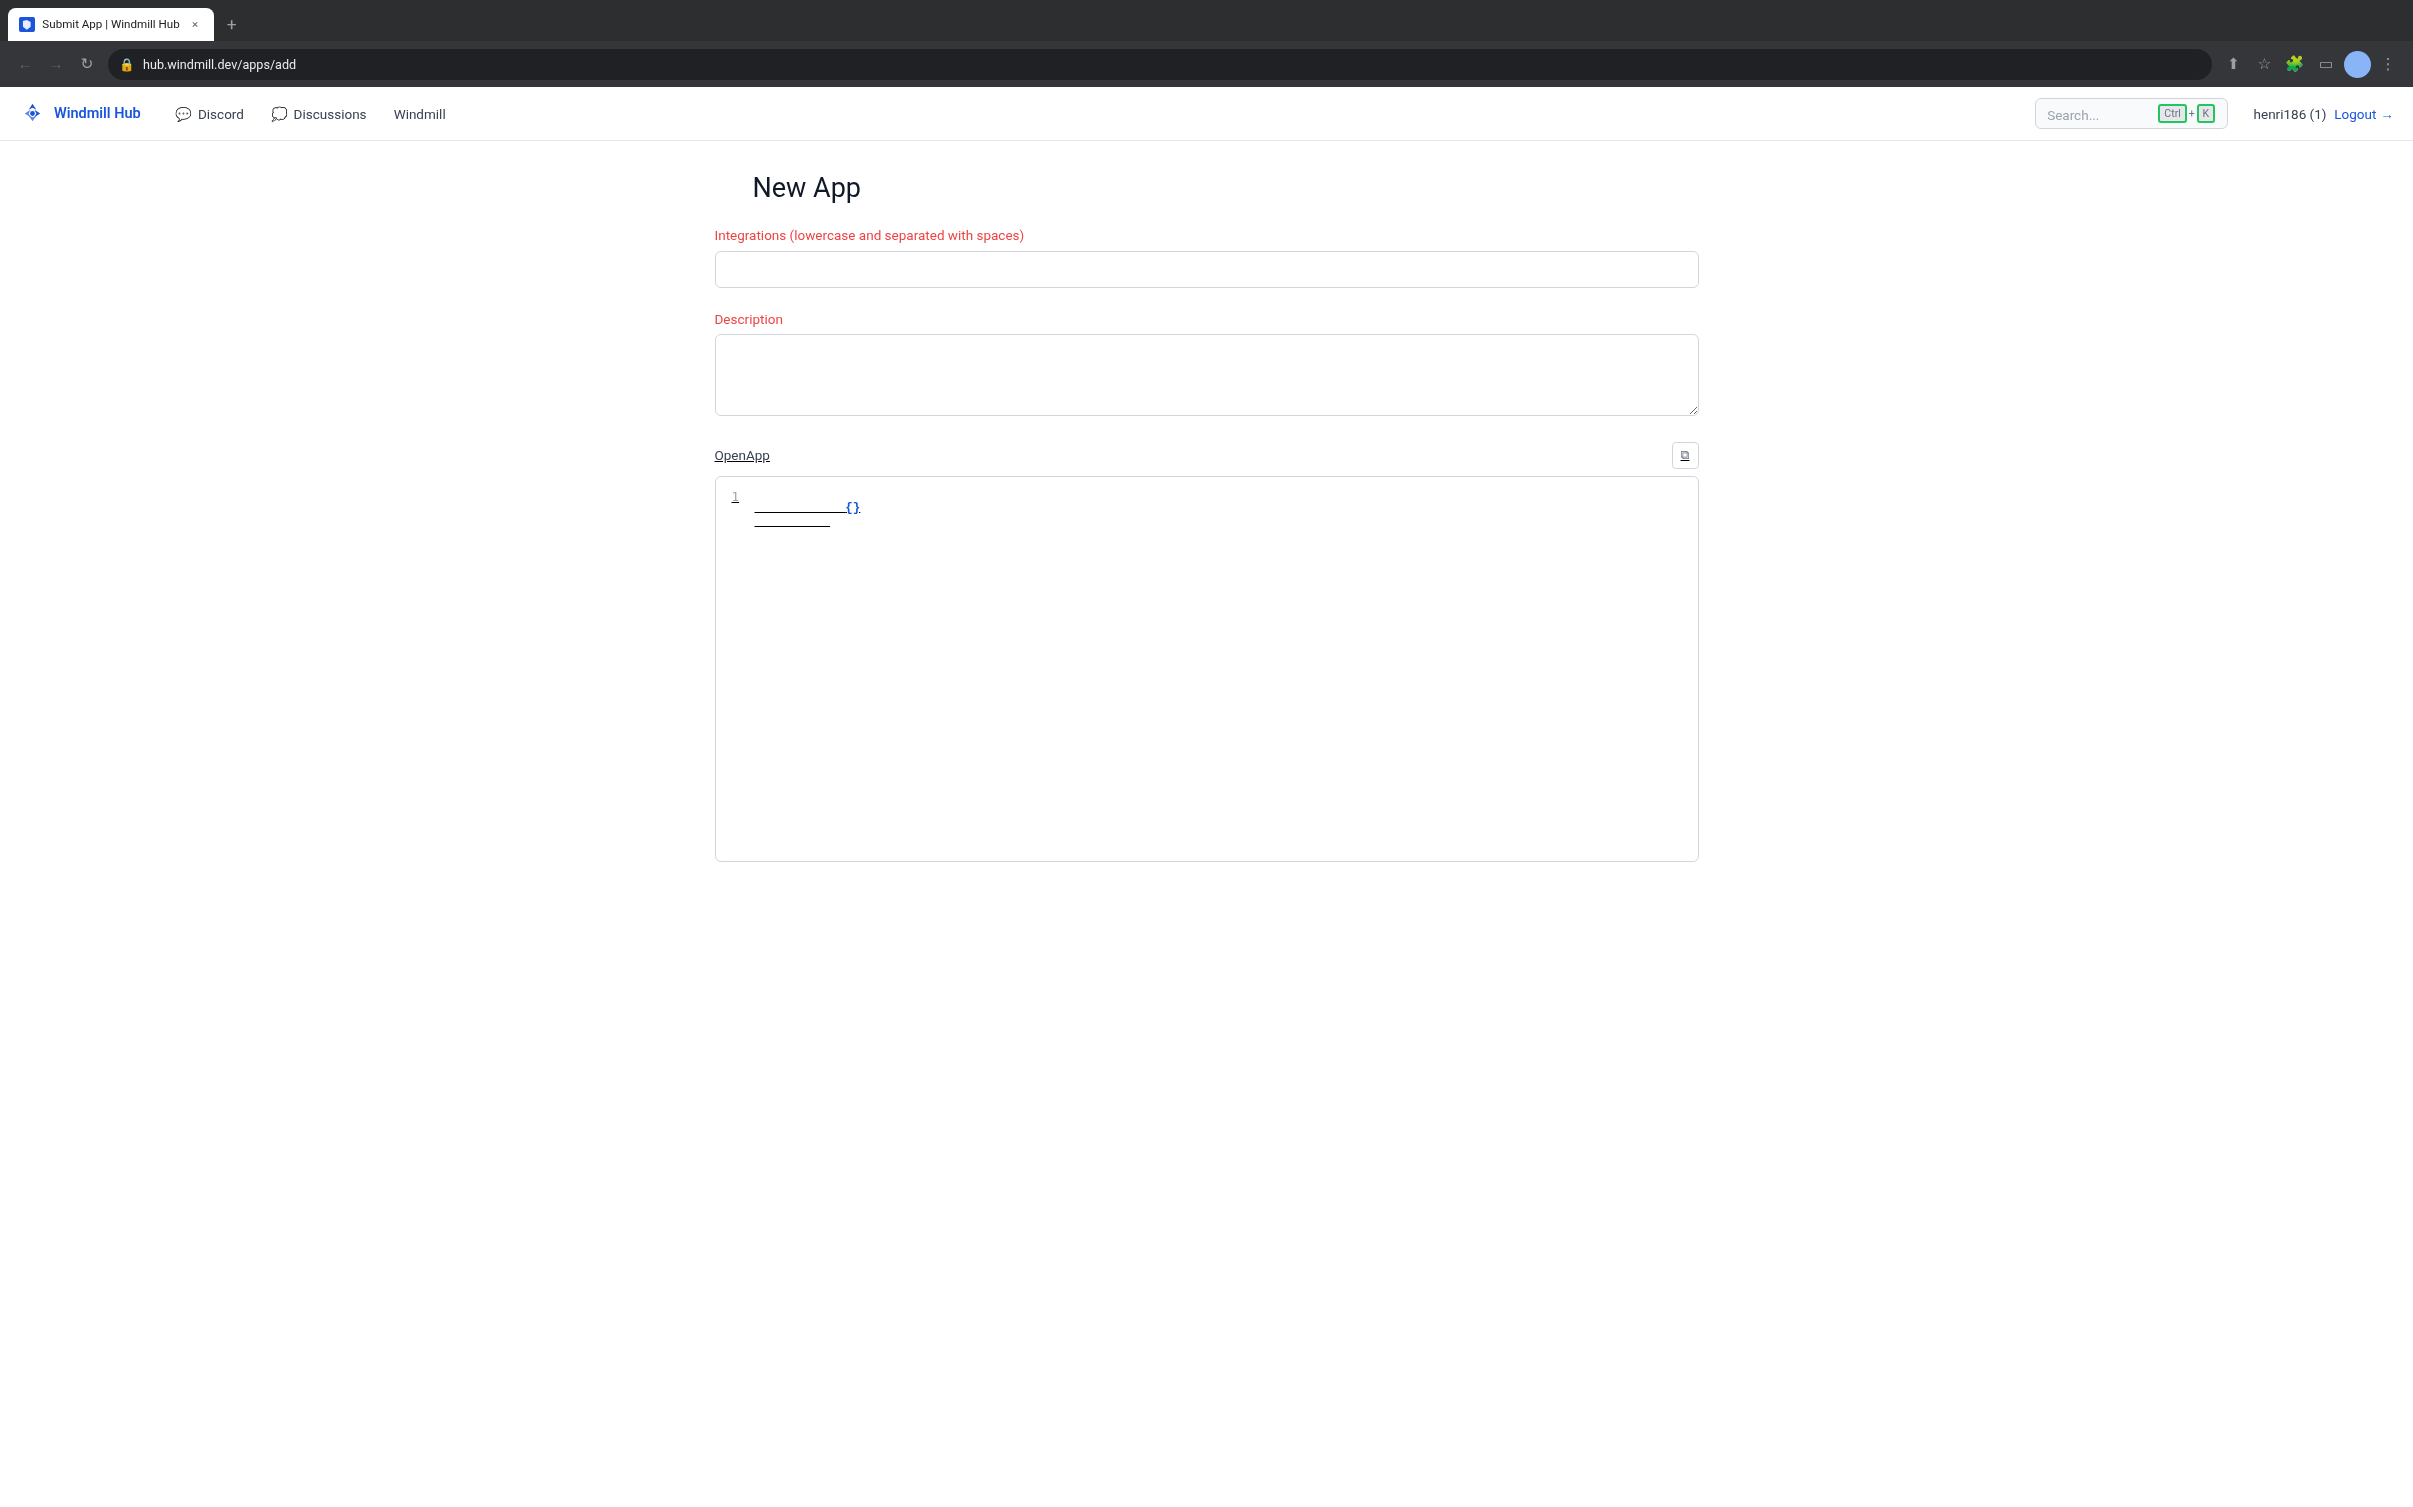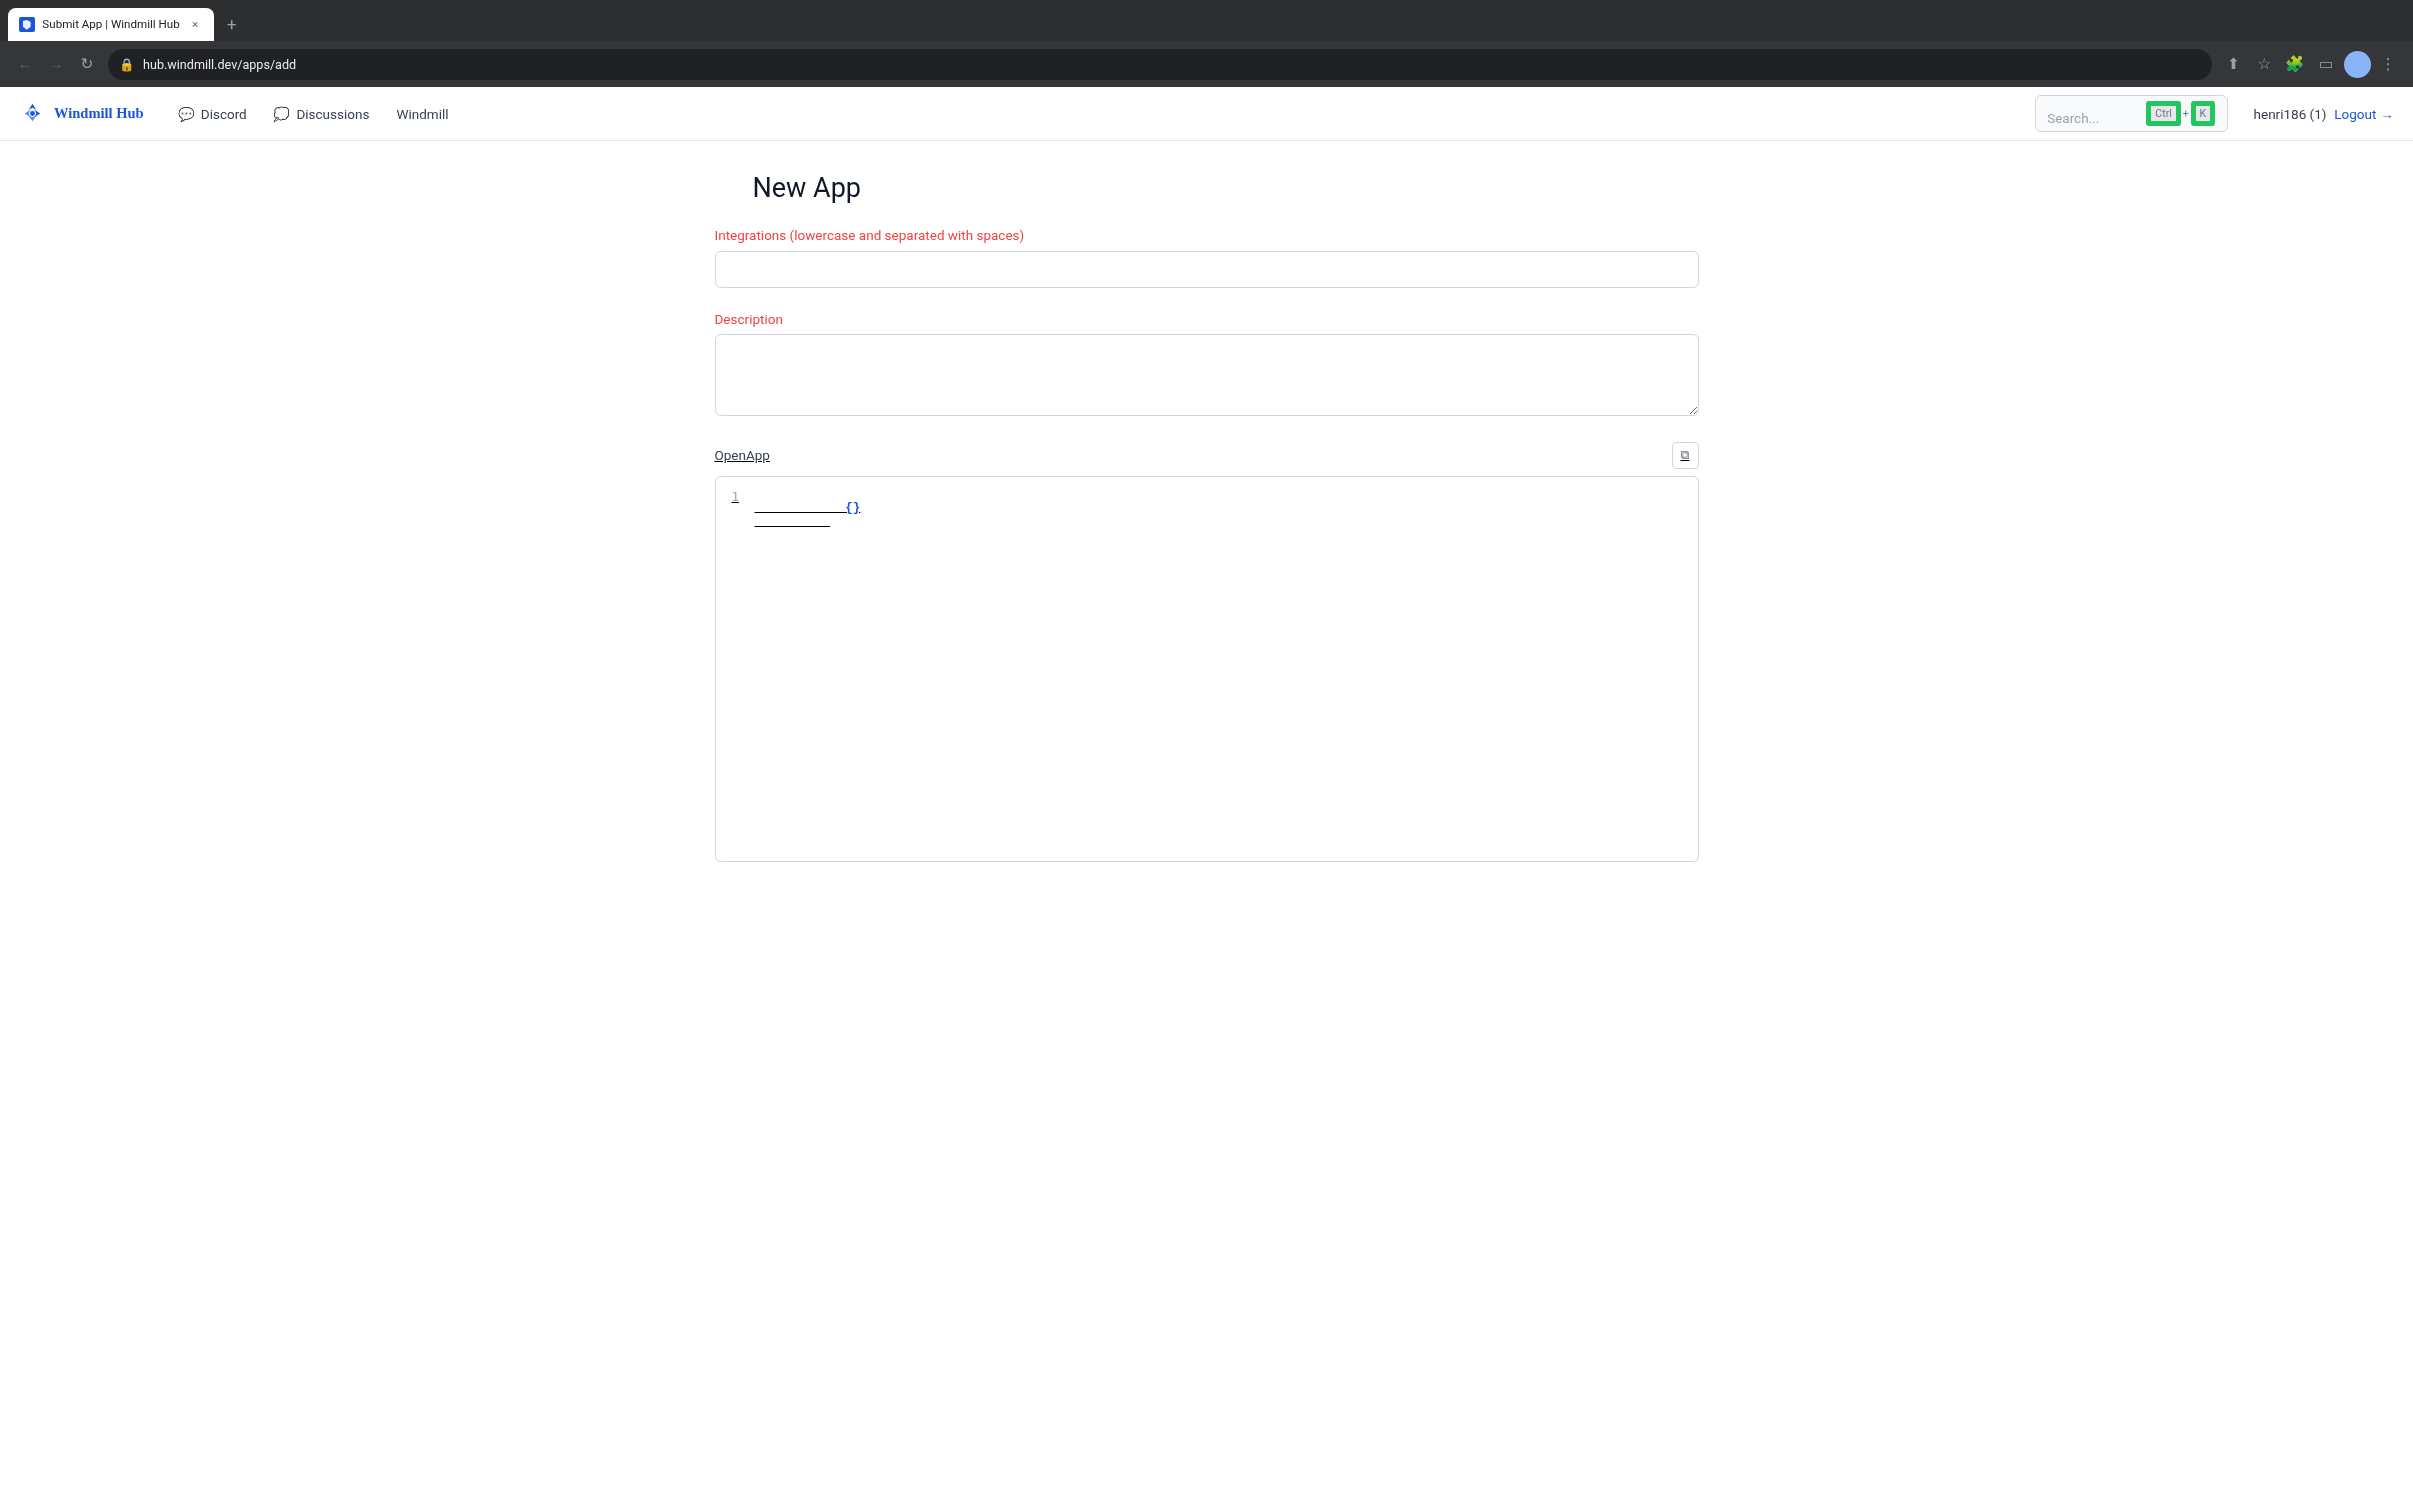--- a/index.html
+++ b/index.html
@@ -179,21 +179,20 @@
       gap: 0;
     }
 
     .logo-area {
       display: flex;
       align-items: center;
       gap: 7.7px;
       margin-right: 23px;
       text-decoration: none;
       cursor: pointer;
-      font-family: Liberation Serif, serif;
     }
 
     .logo-icon {
       width: 27px;
       height: 27px;
     }
 
     .logo-text {
       font-size: 14.5px;
       font-weight: 600;
@@ -245,21 +244,21 @@
     .search-kbd {
       display: flex;
       align-items: center;
       gap: 1.9px;
       font-size: 10.6px;
       color: #6b7280;
     }
 
     .kbd {
       background: #e5e7eb;
-      border: 5px solid #22c55e;
+      border: 2px solid #22c55e;
       border-radius: 2.9px;
       padding: 1px 3.9px;
       font-size: 10.6px;
     }
 
     .user-area {
       display: flex;
       align-items: center;
       gap: 7.7px;
       margin-left: 26px;

